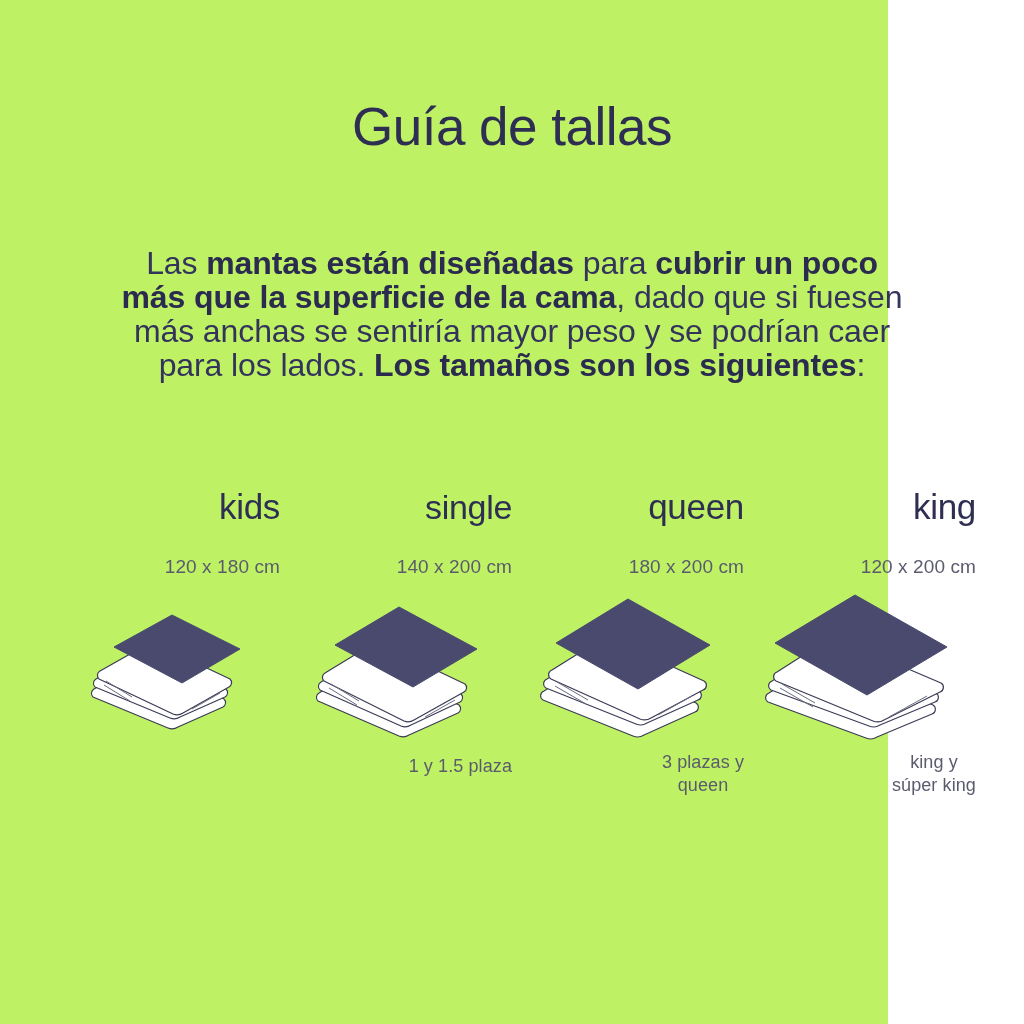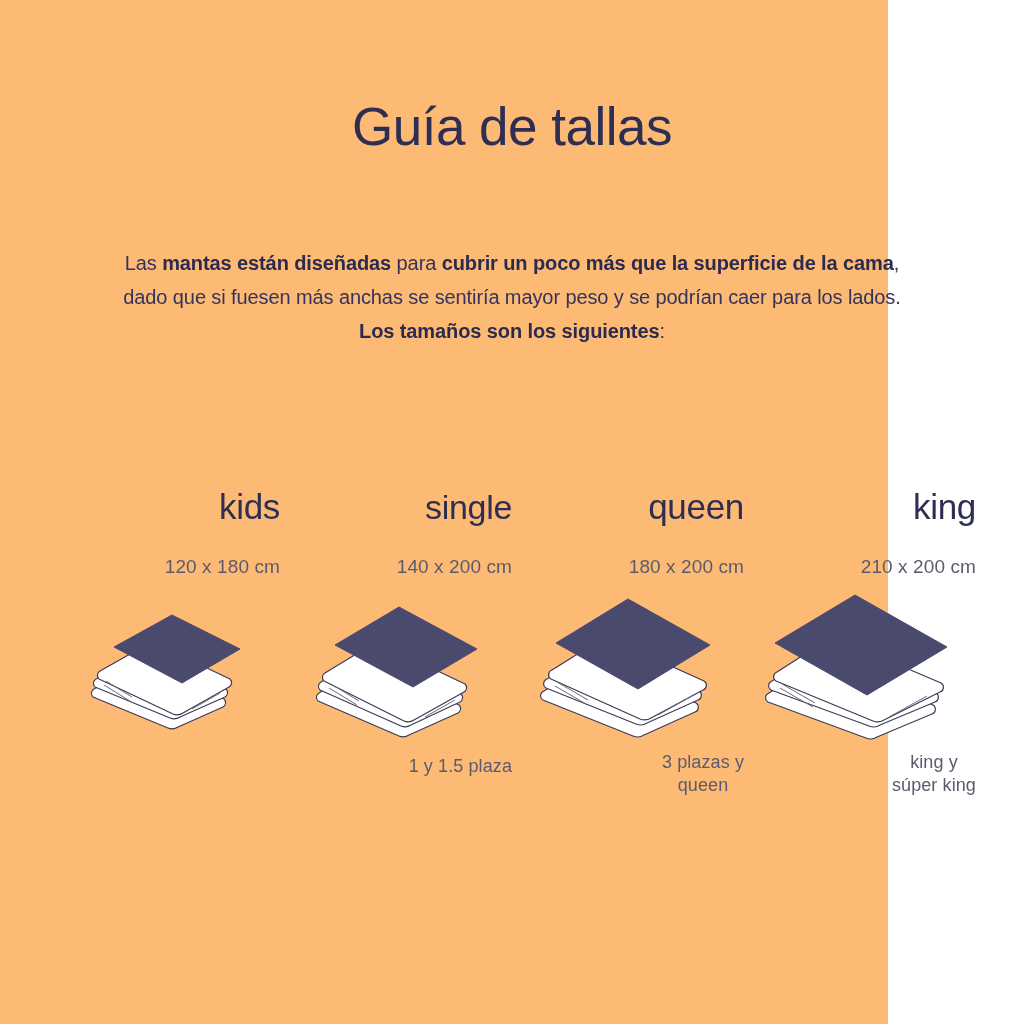--- a/index.html
+++ b/index.html
@@ -12,21 +12,21 @@
     background: #ffffff;
     font-family: "Liberation Sans", sans-serif;
     overflow: hidden;
     position: relative;
   }
 
   .page {
     position: relative;
     width: 888px;
     height: 1024px;
-    background: #fdba74;
+    background: #bef264;
   }
 
   
   .title {
     position: absolute;
     top: 96px;
     left: 0;
     width: 1024px;
     text-align: center;
     font-size: 53px;
@@ -36,21 +36,21 @@
     color: #2e2e52;
   }
 
   
   .intro {
     position: absolute;
     top: 246px;
     left: 0;
     width: 1024px;
     text-align: center;
-    font-size: 20px;
+    font-size: 32px;
     line-height: 34px;
     color: #33335c;
     font-weight: 400;
     padding: 0 110px;
     box-sizing: border-box;
     letter-spacing: -0.1px;
   }
   .intro b {
     font-weight: 700;
     color: #2b2b50;
@@ -187,21 +187,21 @@
 
           <path d="M26 58 L98 14 L180 60 L108 104 Z" fill="#4a4a6e" stroke="#4a4a6e" stroke-width="1"></path>
         </svg>
       </div>
       <div class="size-note">3 plazas y
 queen</div>
     </div>
 
     <div class="size-col col-king">
       <div class="size-name">king</div>
-      <div class="size-dims">210 x 200 cm</div>
+      <div class="size-dims">120 x 200 cm</div>
       <div class="diagram">
         <svg width="210" height="152" viewBox="0 0 210 152" aria-hidden="true">
           <path d="M14 108 L64 76 a12 12 0 0 1 11 -1 L178 120 a5 5 0 0 1 -1 9 L122 152 a12 12 0 0 1 -11 1 L13 117 a5 5 0 0 1 1 -9 Z" fill="#ffffff" stroke="#3a3a55" stroke-width="1.1" stroke-linejoin="round"></path>
           <path d="M17 96 L67 64 a12 12 0 0 1 11 -1 L181 108 a5 5 0 0 1 -1 9 L125 140 a12 12 0 0 1 -11 1 L16 105 a5 5 0 0 1 1 -9 Z" fill="#ffffff" stroke="#3a3a55" stroke-width="1.1" stroke-linejoin="round"></path>
           <path d="M22 87 L72 55 a12 12 0 0 1 11 -1 L186 98 a5 5 0 0 1 -1 9 L129 135 a12 12 0 0 1 -11 1 L21 96 a5 5 0 0 1 1 -9 Z" fill="#ffffff" stroke="#3a3a55" stroke-width="1.2" stroke-linejoin="round"></path>
           <path d="M25 103 L58 122" stroke="#6b6b82" stroke-width="1" fill="none"></path>
           <path d="M27 99 L60 118" stroke="#6b6b82" stroke-width="1" fill="none"></path>
           <path d="M134 132 L172 111" stroke="#6b6b82" stroke-width="1" fill="none"></path>
 
           <path d="M20 58 L100 10 L192 62 L112 110 Z" fill="#4a4a6e" stroke="#4a4a6e" stroke-width="1"></path>

